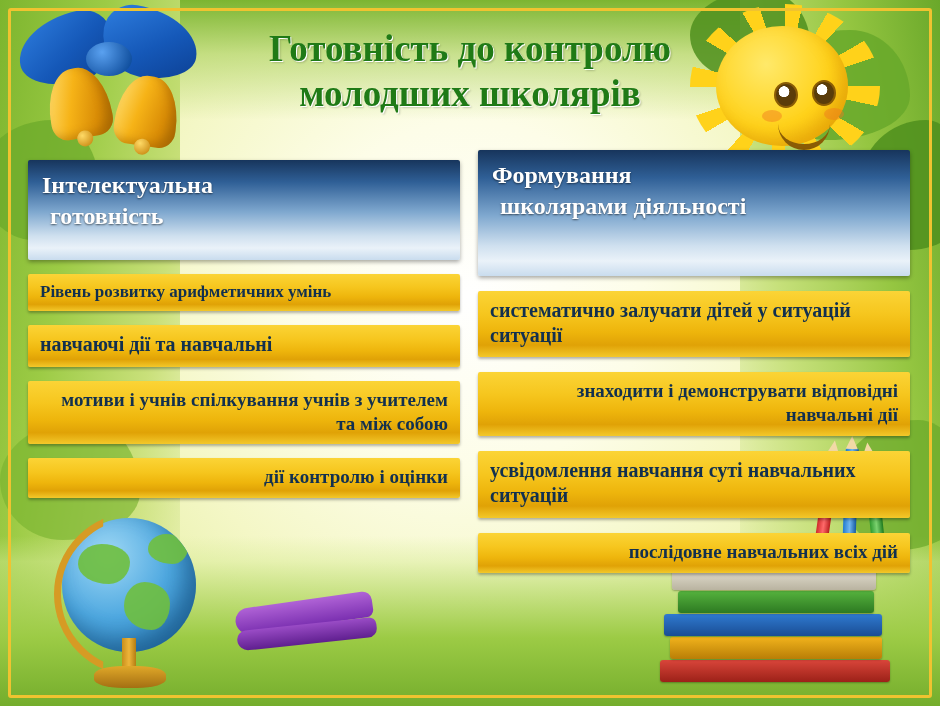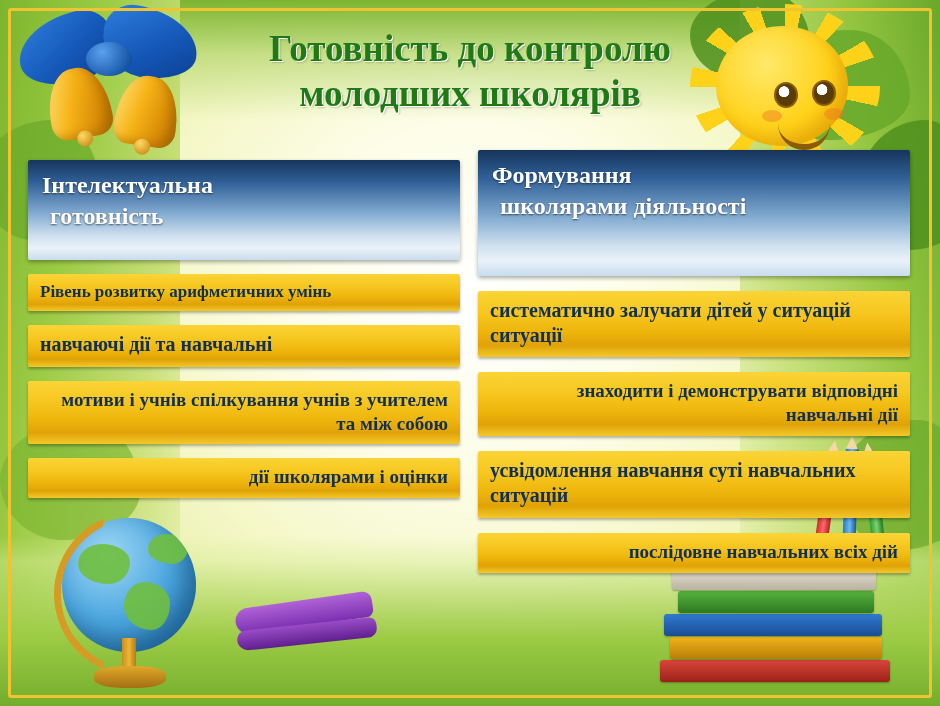--- a/index.html
+++ b/index.html
@@ -346,21 +346,21 @@
   </div>
 
   <div class="col col-left">
     <div class="header-bar header-left">
       <span>Інтелектуальна</span>
       <span class="ln2">готовність</span>
     </div>
     <div class="item small">Рівень розвитку арифметичних умінь</div>
     <div class="item big">навчаючі дії та навчальні</div>
     <div class="item med">мотиви і учнів спілкування учнів з учителем та між собою</div>
-    <div class="item med">дії школярами і оцінки</div>
+    <div class="item med">дії контролю і оцінки</div>
   </div>
 
   <div class="col col-right">
     <div class="header-bar header-right">
       <span>Формування</span>
       <span class="ln2">школярами діяльності</span>
     </div>
     <div class="item big">систематично залучати дітей у ситуацій ситуації</div>
     <div class="item med">знаходити і демонструвати відповідні навчальні дії</div>
     <div class="item big">усвідомлення навчання суті навчальних ситуацій</div>

